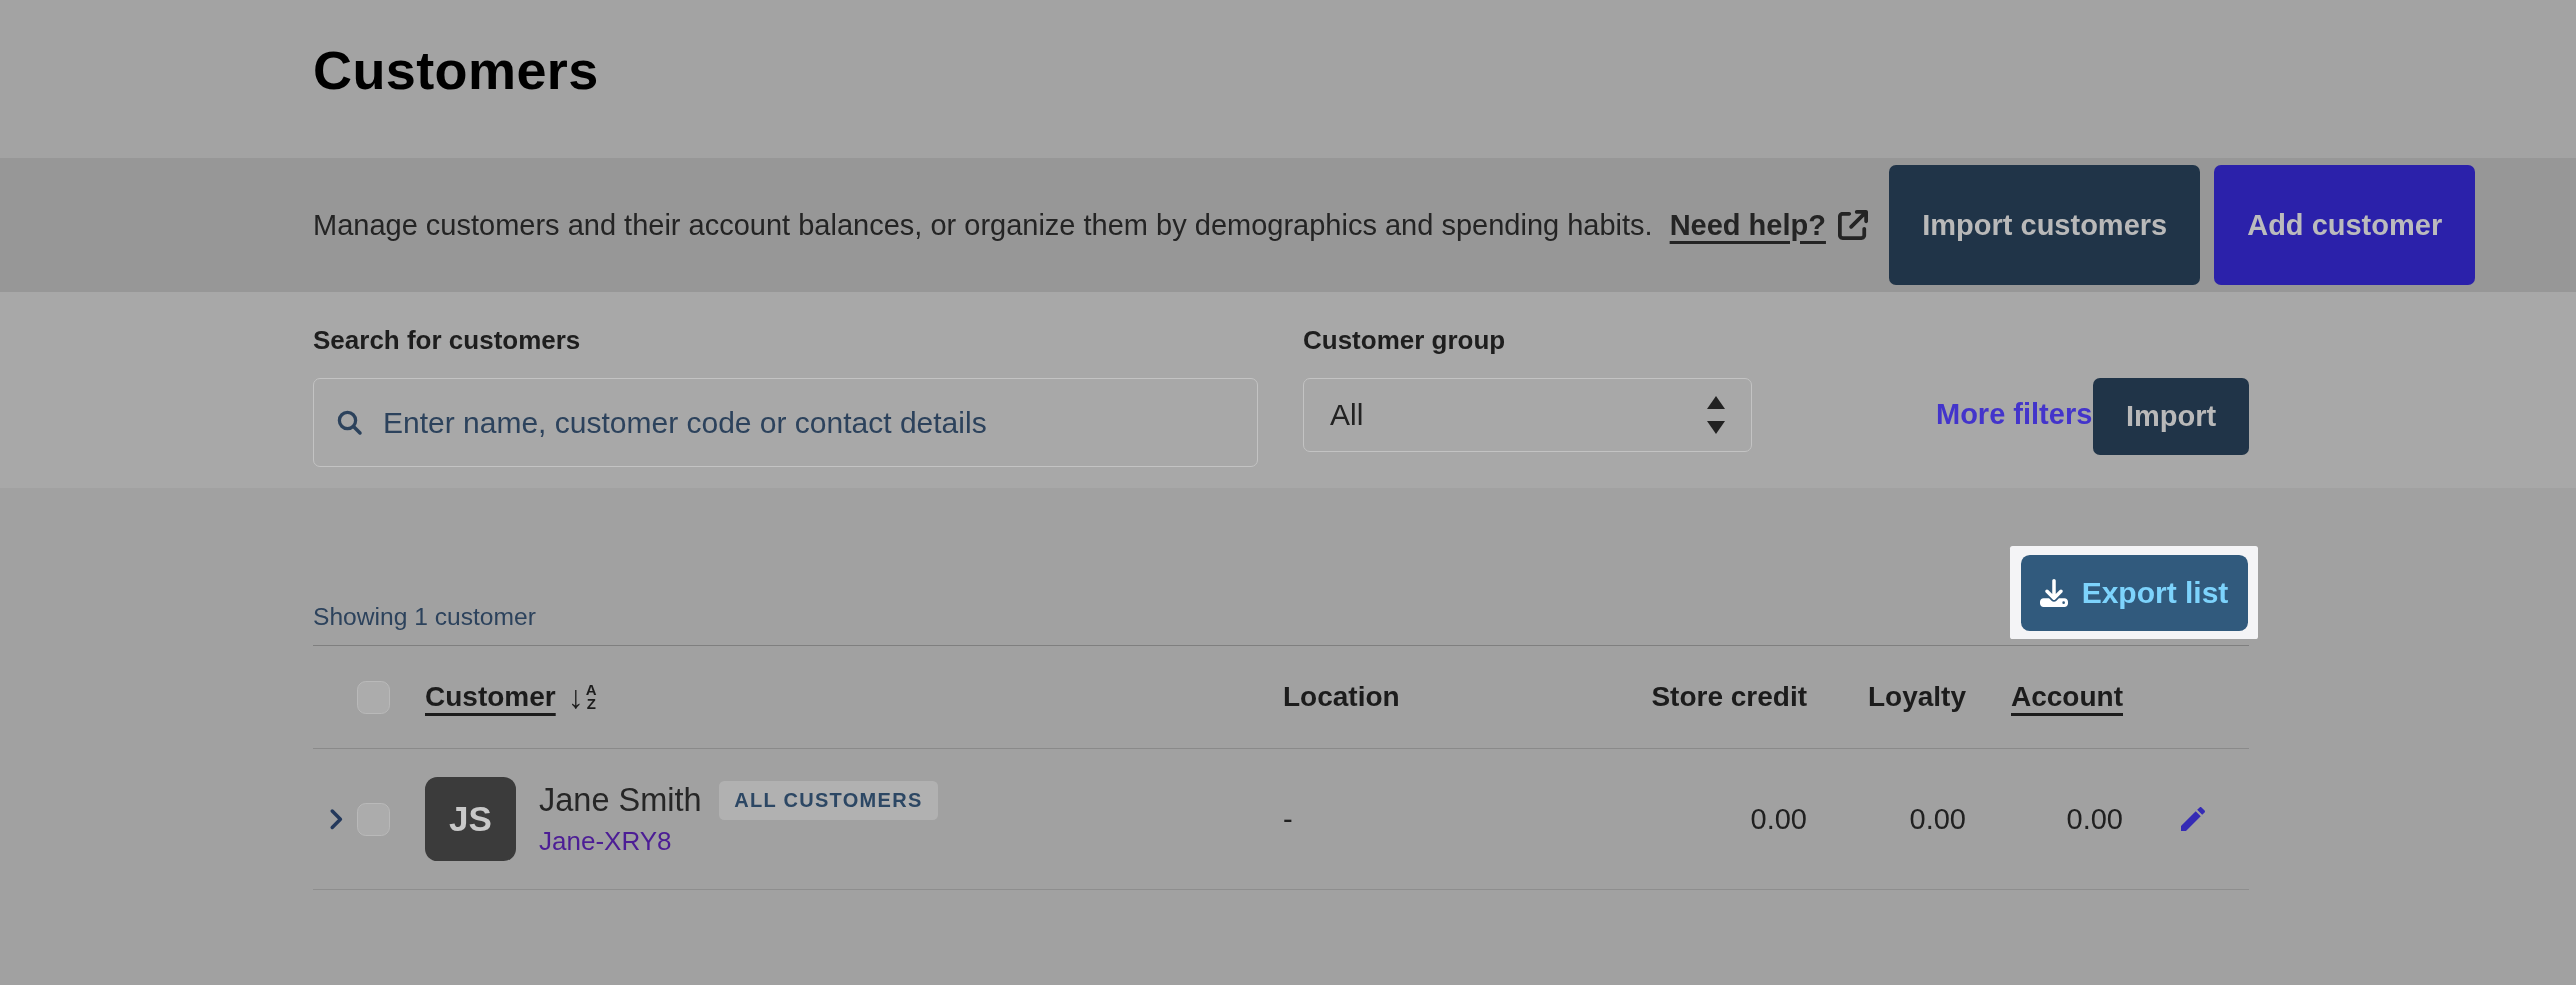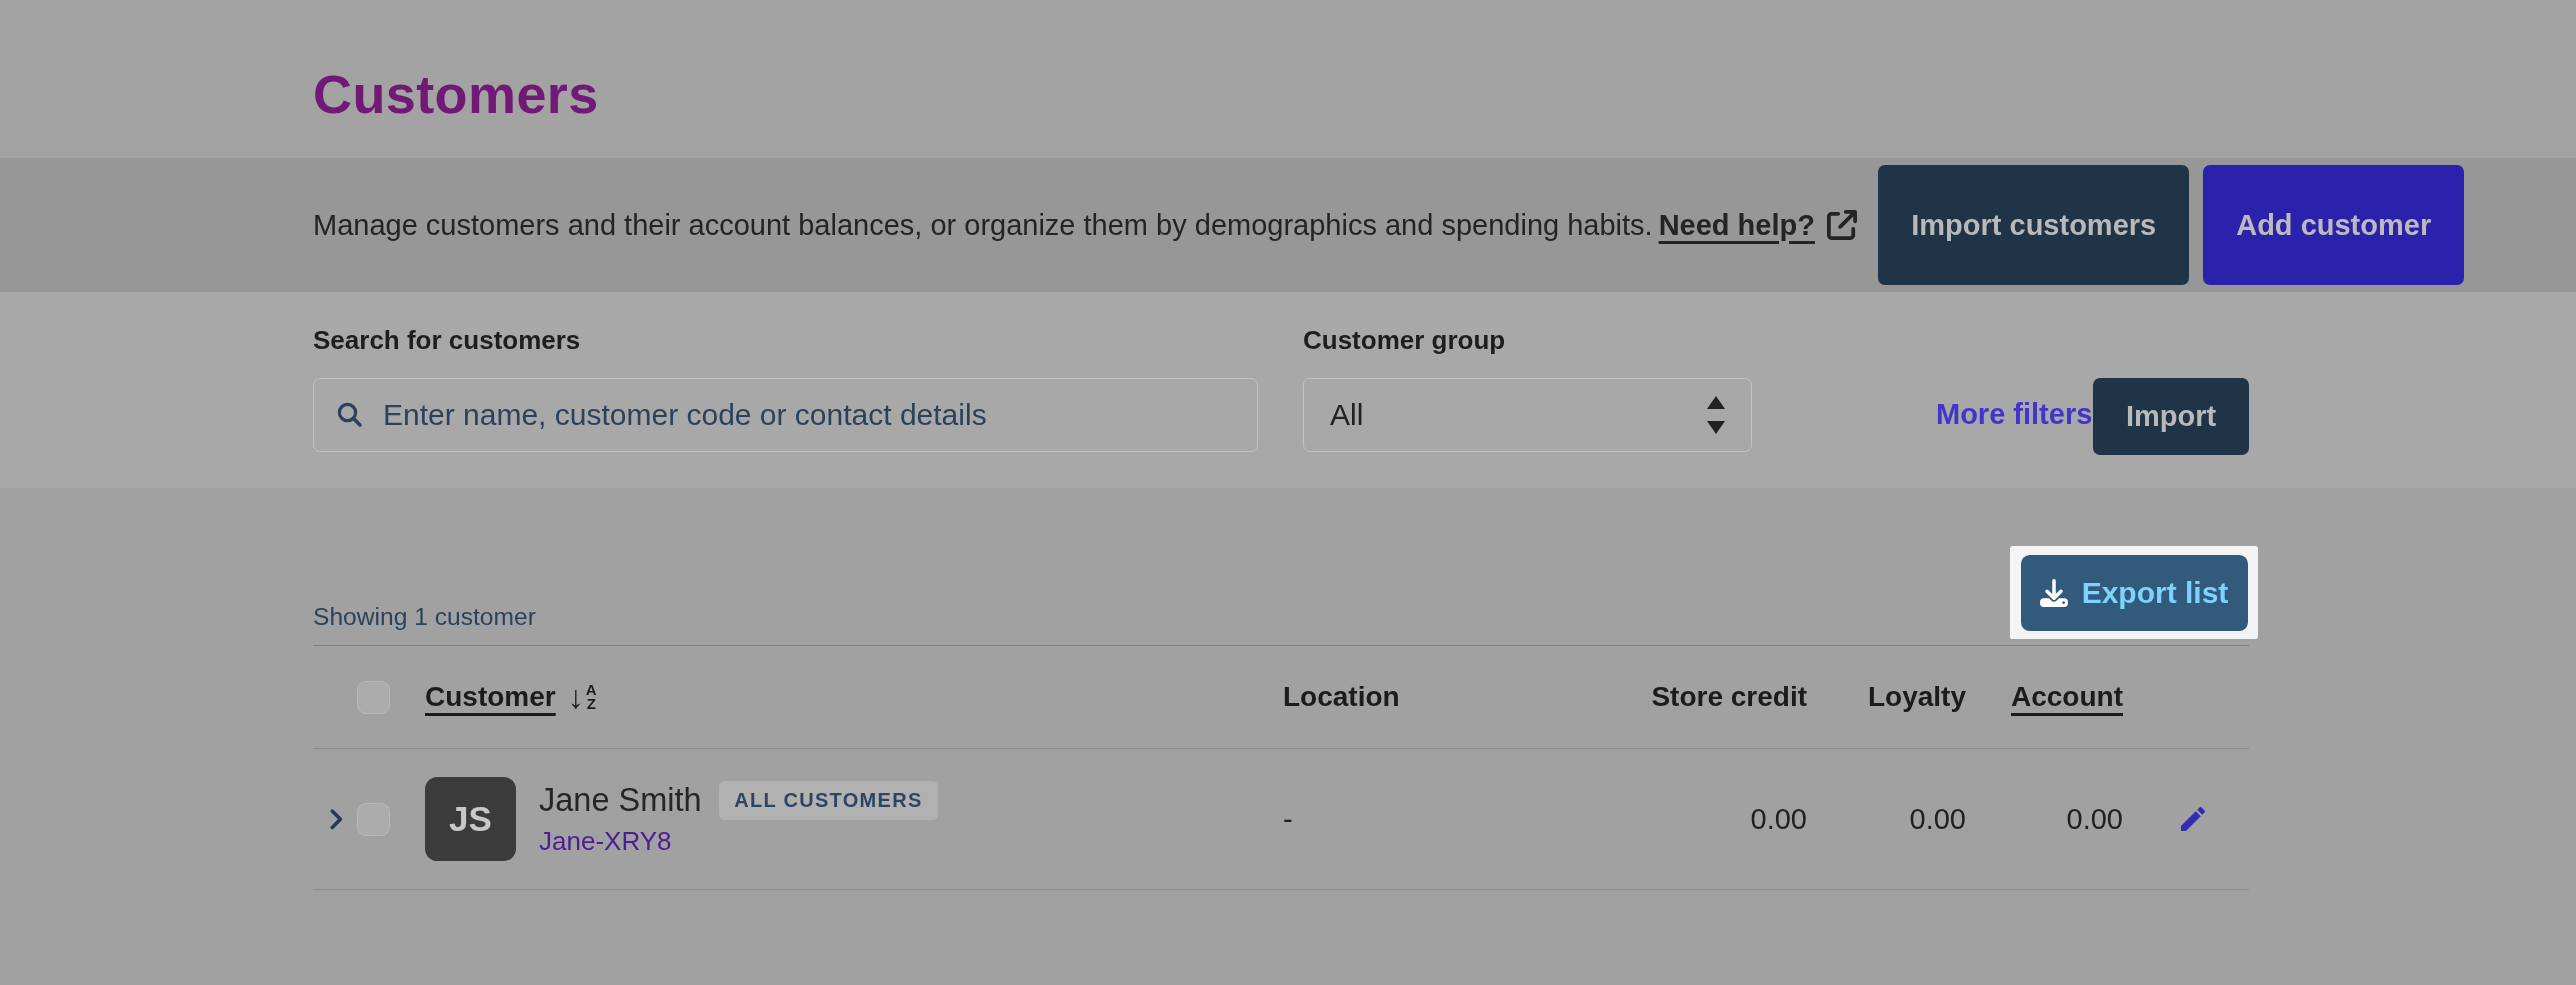--- a/index.html
+++ b/index.html
@@ -5,39 +5,39 @@
   html,body{margin:0;padding:0;}
   body{
     width:2576px;height:986px;position:relative;overflow:hidden;
     font-family:"Liberation Sans","DejaVu Sans",sans-serif;
     background:var(--band-content,#a1a1a1);
   }
   .band{position:absolute;left:0;width:2576px;box-sizing:border-box;}
 
   
   .band-top{top:0;height:158px;background:var(--band-top,#a3a3a3);}
-  .page-title{position:absolute;left:313px;top:39px;font-size:54px;font-weight:700;color:#701a75;letter-spacing:0.4px;margin-top:24px;}
+  .page-title{position:absolute;left:313px;top:39px;font-size:54px;font-weight:700;color:#000000;letter-spacing:0.4px;}
 
   
   .band-sub{top:158px;height:134px;background:var(--band-subheader,#979797);
     display:flex;align-items:center;padding:0 327px 0 313px;}
   .sub-desc{flex:1;font-size:29px;color:#242424;display:flex;align-items:center;flex-wrap:nowrap;white-space:nowrap;}
-  .help-link{color:#242424;font-weight:600;text-decoration:underline;text-decoration-thickness:2.6px;text-underline-offset:6.2px;margin-left:6px;cursor:pointer;}
+  .help-link{color:#242424;font-weight:600;text-decoration:underline;text-decoration-thickness:2.6px;text-underline-offset:6.2px;margin-left:17px;cursor:pointer;}
   .ext-icon{margin-left:12.3px;width:30px;height:30px;flex:0 0 auto;}
   .btn{display:flex;align-items:center;justify-content:center;height:88px;border-radius:7px;
        font-size:29px;font-weight:700;padding:16px 33px;cursor:pointer;white-space:nowrap;}
   .btn-import{background:var(--navy-button,#203448);color:#b9b9b9;margin-left:21px;}
   .btn-add{background:var(--indigo-button,#2b21aa);color:#bbbbbd;margin-left:14px;}
 
   
   .band-filters{top:292px;height:196px;background:var(--band-filters,#a8a8a8);}
   .field-label{position:absolute;font-size:26px;font-weight:700;color:#1e1e1e;}
   .lbl-search{left:313px;top:325px;}
   .lbl-group{left:1303px;top:325px;}
-  .search-box{position:absolute;left:313px;top:378px;width:945px;height:74px;box-sizing:border-box;
+  .search-box{position:absolute;left:313px;top:378px;width:945px;height:89px;box-sizing:border-box;
     border:1.8px solid #c3c3c3;border-radius:7px;display:flex;align-items:center;padding:0 21px;gap:16px;background:transparent;}
   .search-box input{flex:1;border:none;outline:none;background:transparent;font-size:30px;
     font-family:inherit;color:#2c425c;}
   .search-box input::placeholder{color:var(--slate-text,#2c425c);opacity:1;}
   .group-select{position:absolute;left:1303px;top:378px;width:449px;height:74px;box-sizing:border-box;
     border:1.8px solid #c3c3c3;border-radius:7px;display:flex;align-items:center;justify-content:space-between;
     padding:0 26px;cursor:pointer;}
   .group-value{font-size:30px;color:#222;}
   .spinner{display:flex;flex-direction:column;gap:12.3px;align-items:center;}
   .tri-up{width:0;height:0;border-left:9.7px solid transparent;border-right:9.7px solid transparent;border-bottom:13px solid #222;}

